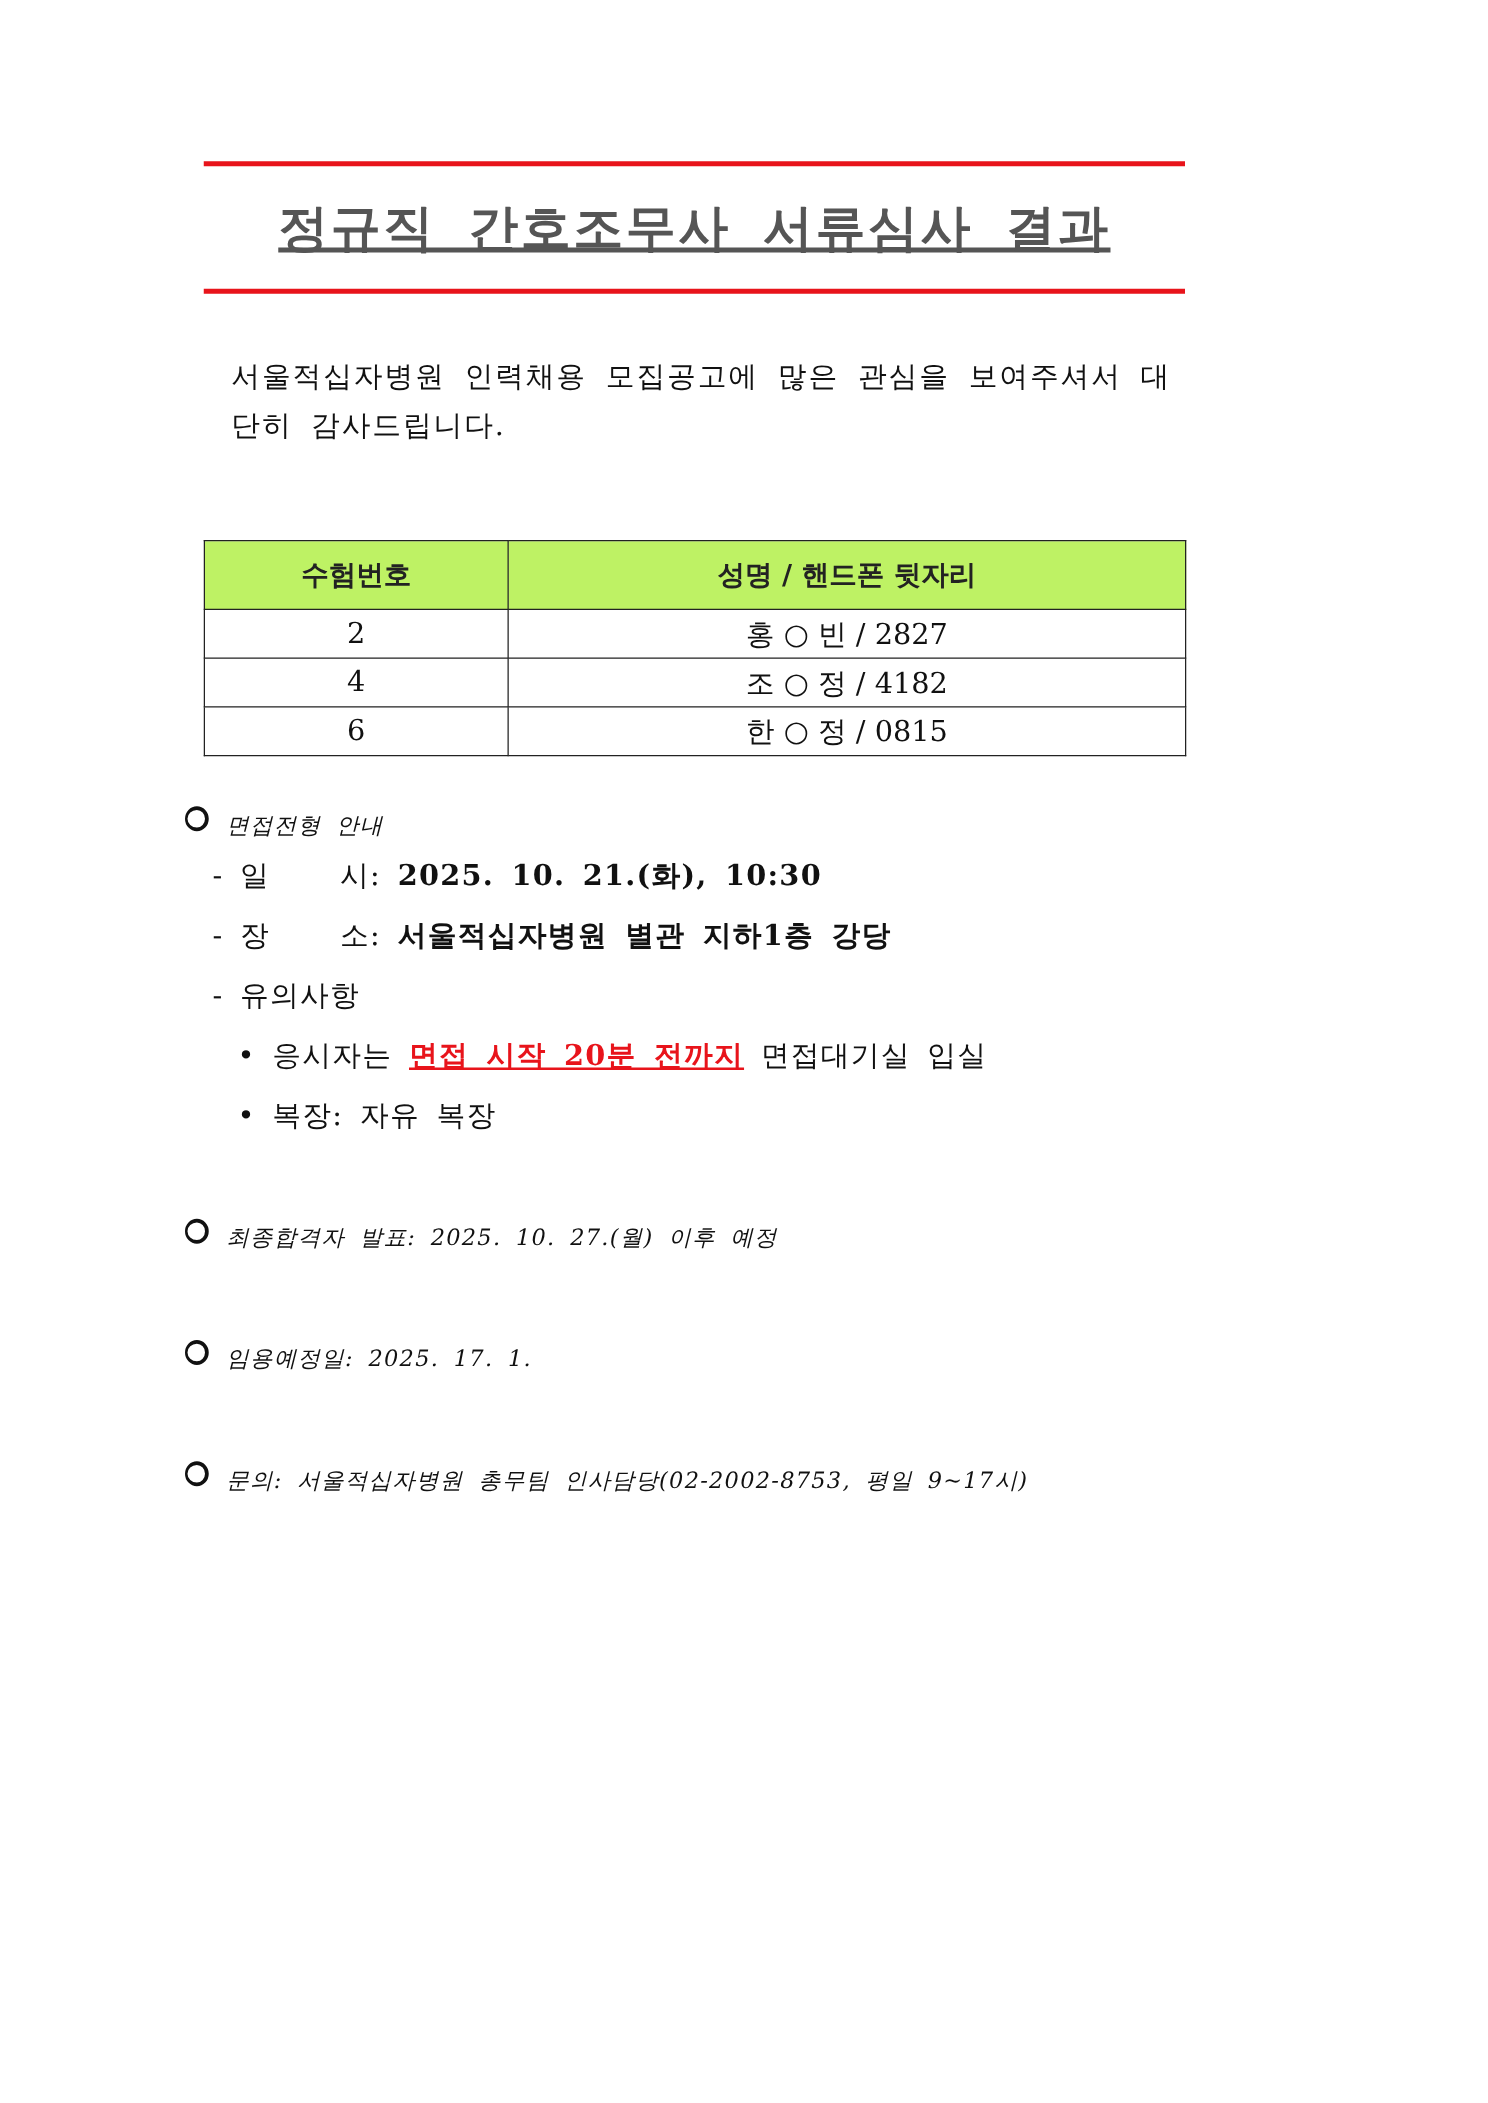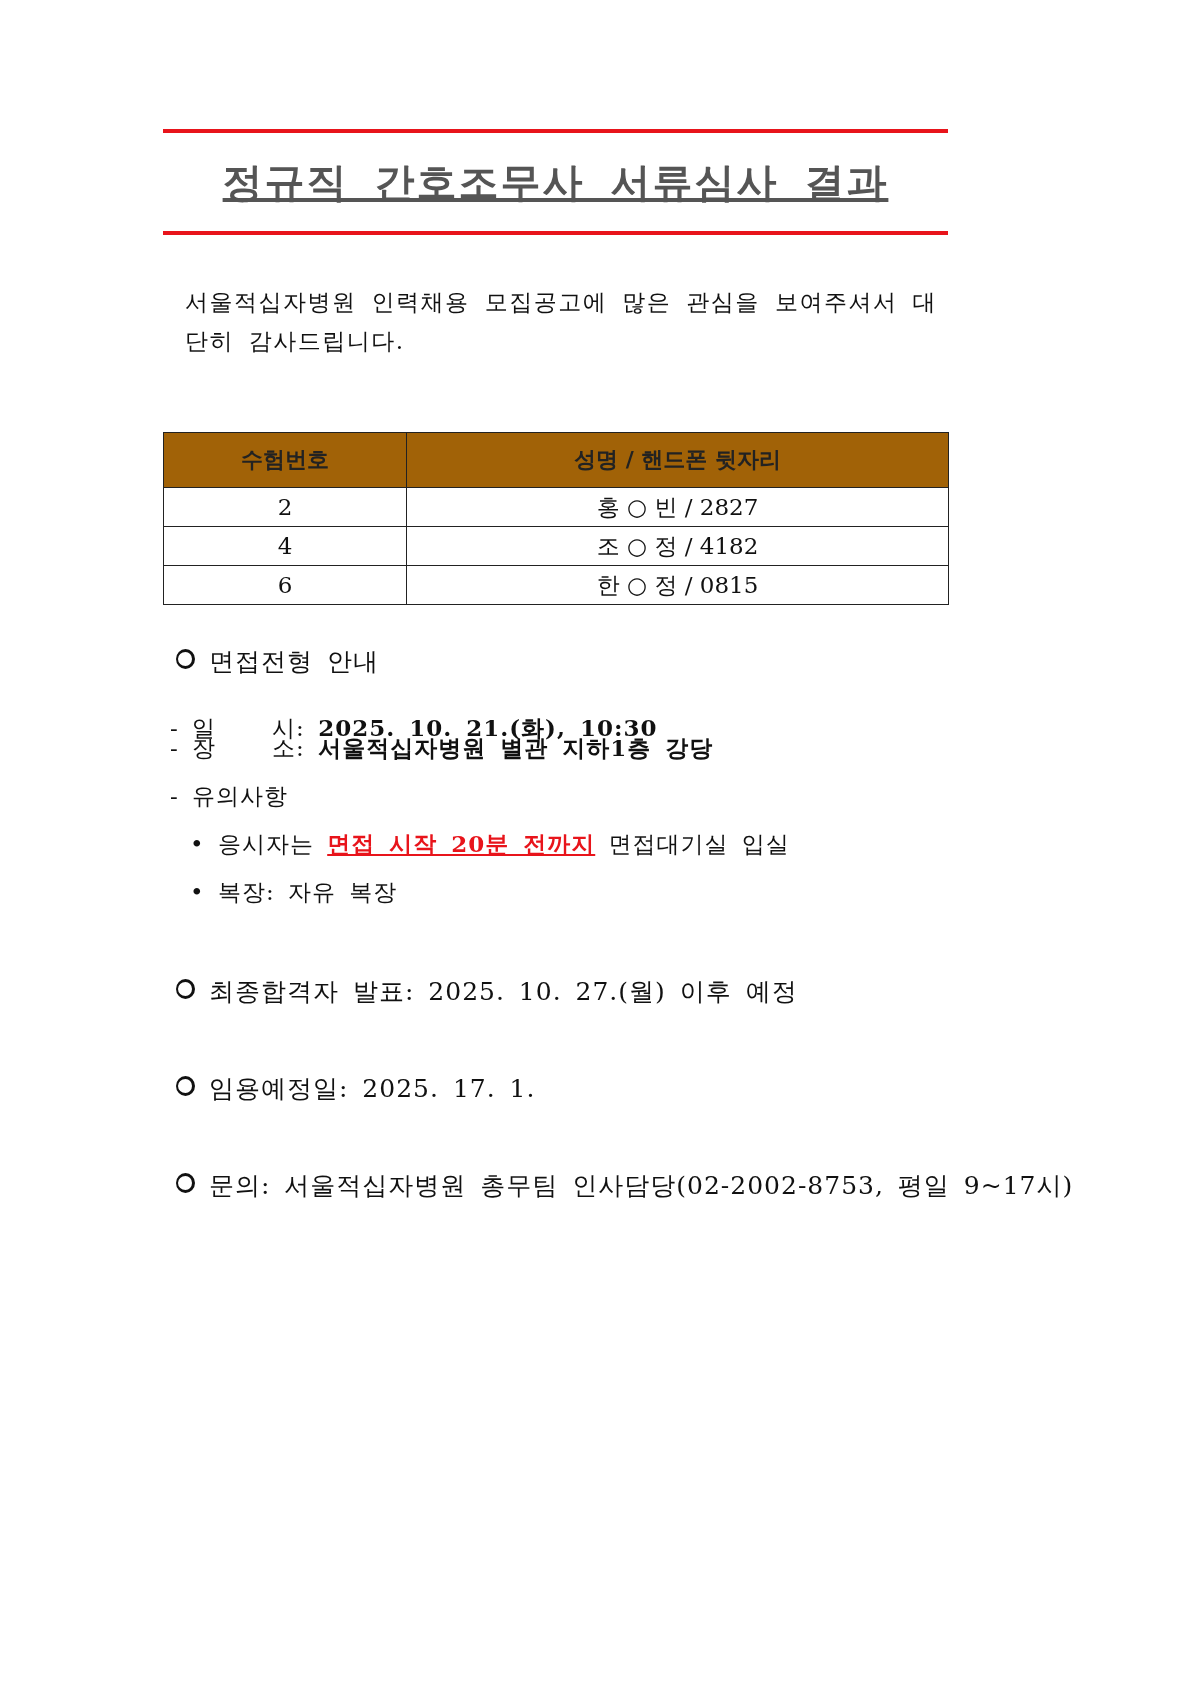--- a/index.html
+++ b/index.html
@@ -9,25 +9,25 @@
   .rule.top { top: 129px; }
   .rule.bottom { top: 231px; }
   .title { position: absolute; left: 163px; width: 785px; top: 155px; text-align: center;
            font-family: "DejaVu Sans", sans-serif; font-weight: bold; font-size: 40px;
            color: #555555; letter-spacing: 2px; word-spacing: 10px; text-decoration: underline; }
   .intro { position: absolute; left: 172px; top: 270px; width: 778px; font-size: 23px;
            line-height: 39px; letter-spacing: 1.5px; word-spacing: 6px; text-align: justify; }
   .intro p { margin: 13px; }
   table.result { position: absolute; left: 163px; top: 432px; width: 786px;
                  border-collapse: collapse; font-size: 23px; }
-  table.result th { background: #a16207; font-family: "DejaVu Sans", sans-serif; font-weight: bold;
+  table.result th { background: #bef264; font-family: "DejaVu Sans", sans-serif; font-weight: bold;
                     height: 52px; border: 1.5px solid #222; font-size: 22px; color: #222; }
   table.result td { height: 38px; border: 1.5px solid #222; text-align: center; padding: 0; }
   table.result th.c1, table.result td.c1 { width: 240px; }
-  .section { position: absolute; left: 176px; font-size: 25px; letter-spacing: 1px; word-spacing: 5px; }
+  .section { position: absolute; left: 148px; font-size: 18px; letter-spacing: 1px; word-spacing: 5px; font-style: italic; }
   .circ { display: inline-block; width: 14px; height: 14px; border: 3px solid #111; border-radius: 50%;
           margin-right: 14px; vertical-align: 1px; border-left-width: 2px; }
   .line { position: absolute; font-size: 23px; letter-spacing: 1px; word-spacing: 5px; white-space: nowrap; }
   .bold { font-weight: bold; }
   .red { color: #e8141b; font-weight: bold; text-decoration: underline; text-decoration-color: #e8141b; }
   .label-gap { display: inline-block; width: 56px; }
 </style>
 </head>
 <body>
 
@@ -59,21 +59,21 @@
       <td class="c1">6</td>
       <td>한 ○ 정 / 0815</td>
     </tr>
   </tbody>
 </table>
 
 <div class="section" style="top:645px;">
   <span class="circ"></span><span>면접전형 안내</span>
 </div>
 
-<div class="line" style="left:170px; top:685px;margin-top:28px;">
+<div class="line" style="left:170px; top:685px;">
   <span>- 일</span><span class="label-gap"></span><span>시:</span>
   <span class="bold">2025. 10. 21.(화), 10:30</span>
 </div>
 
 <div class="line" style="left:170px; top:733px;">
   <span>- 장</span><span class="label-gap"></span><span>소:</span>
   <span class="bold">서울적십자병원 별관 지하1층 강당</span>
 </div>
 
 <div class="line" style="left:170px; top:781px;">- 유의사항</div>

